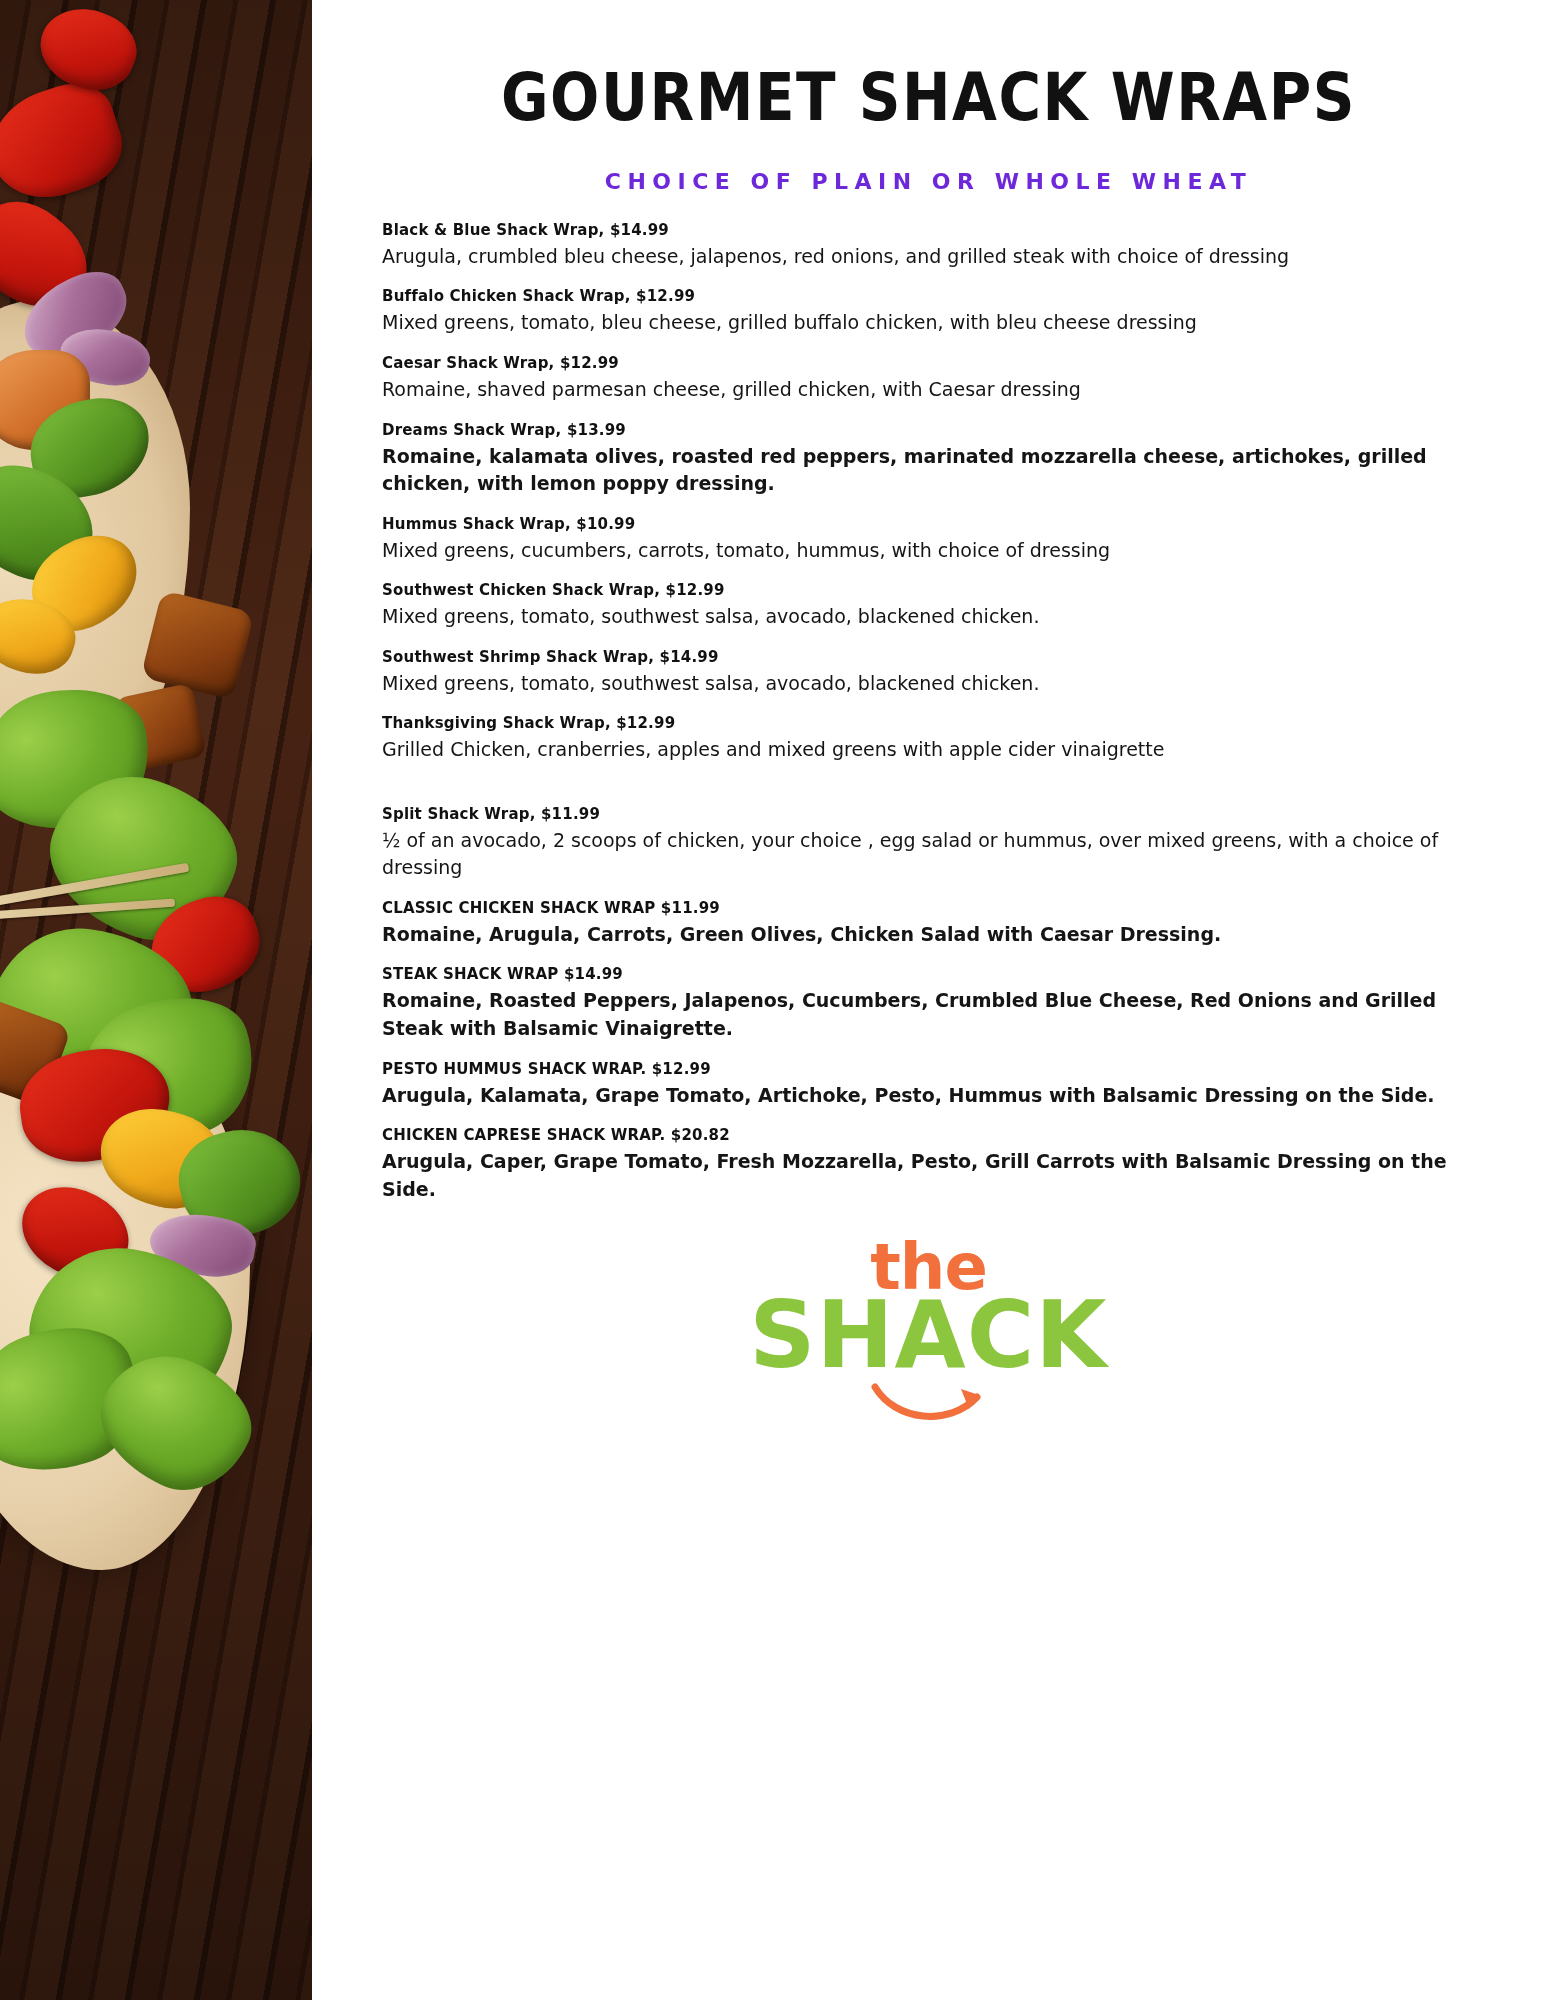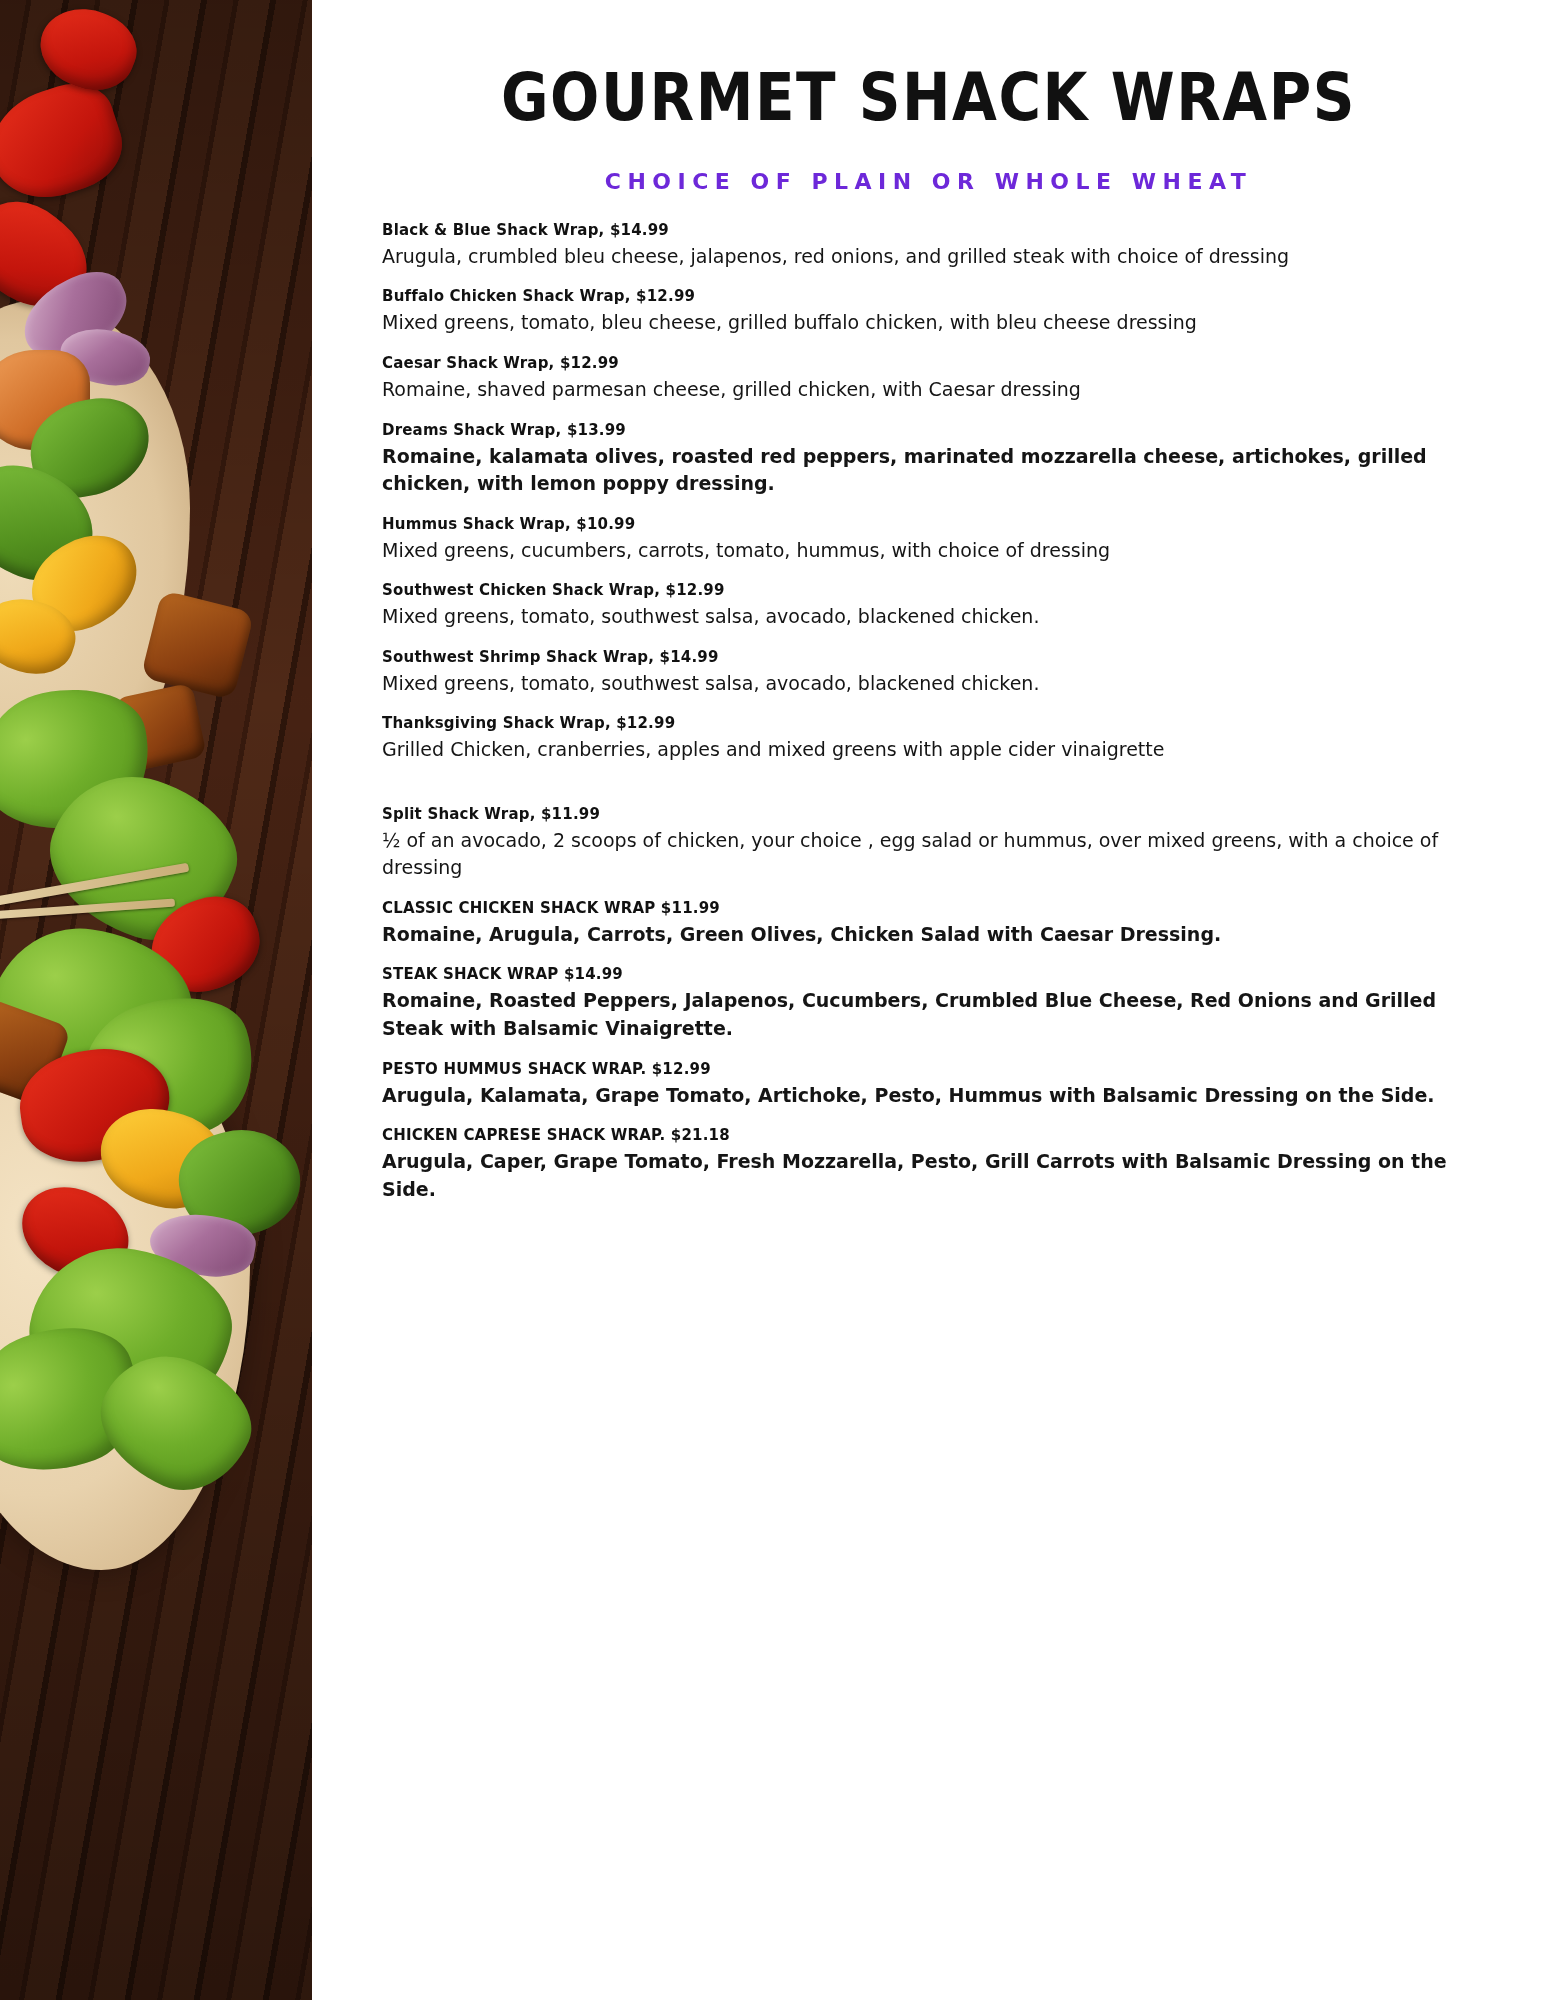--- a/index.html
+++ b/index.html
@@ -286,21 +286,29 @@
         <div class="item-name">STEAK SHACK WRAP  $14.99</div>
         <div class="item-desc">Romaine, Roasted Peppers, Jalapenos, Cucumbers, Crumbled Blue Cheese, Red Onions and Grilled Steak with Balsamic Vinaigrette.</div>
       </div>
 
       <div class="item bold-desc">
         <div class="item-name">PESTO HUMMUS SHACK WRAP. $12.99</div>
         <div class="item-desc">Arugula, Kalamata, Grape Tomato, Artichoke, Pesto, Hummus with Balsamic Dressing on the Side.</div>
       </div>
 
       <div class="item bold-desc">
-        <div class="item-name">CHICKEN CAPRESE SHACK WRAP. $21.18</div>
+        <div class="item-name">CHICKEN CAPRESE SHACK WRAP. $20.82</div>
         <div class="item-desc">Arugula, Caper, Grape Tomato, Fresh Mozzarella, Pesto, Grill Carrots with Balsamic Dressing on the Side.</div>
       </div>
 
     </div>
 
+    <div class="logo-wrap">
+      <div class="logo-the">the</div>
+      <div class="logo-shack">SHACK</div>
+      <svg class="logo-swoosh" viewBox="0 0 120 46">
+        <path d="M6 6 C 26 40, 80 46, 108 16" stroke="#f2703c" stroke-width="7" fill="none" stroke-linecap="round"></path>
+        <path d="M92 8 L110 14 L100 28 Z" fill="#f2703c"></path>
+      </svg>
+    </div>
 
   </div>
 </div>
 
 </body></html>

